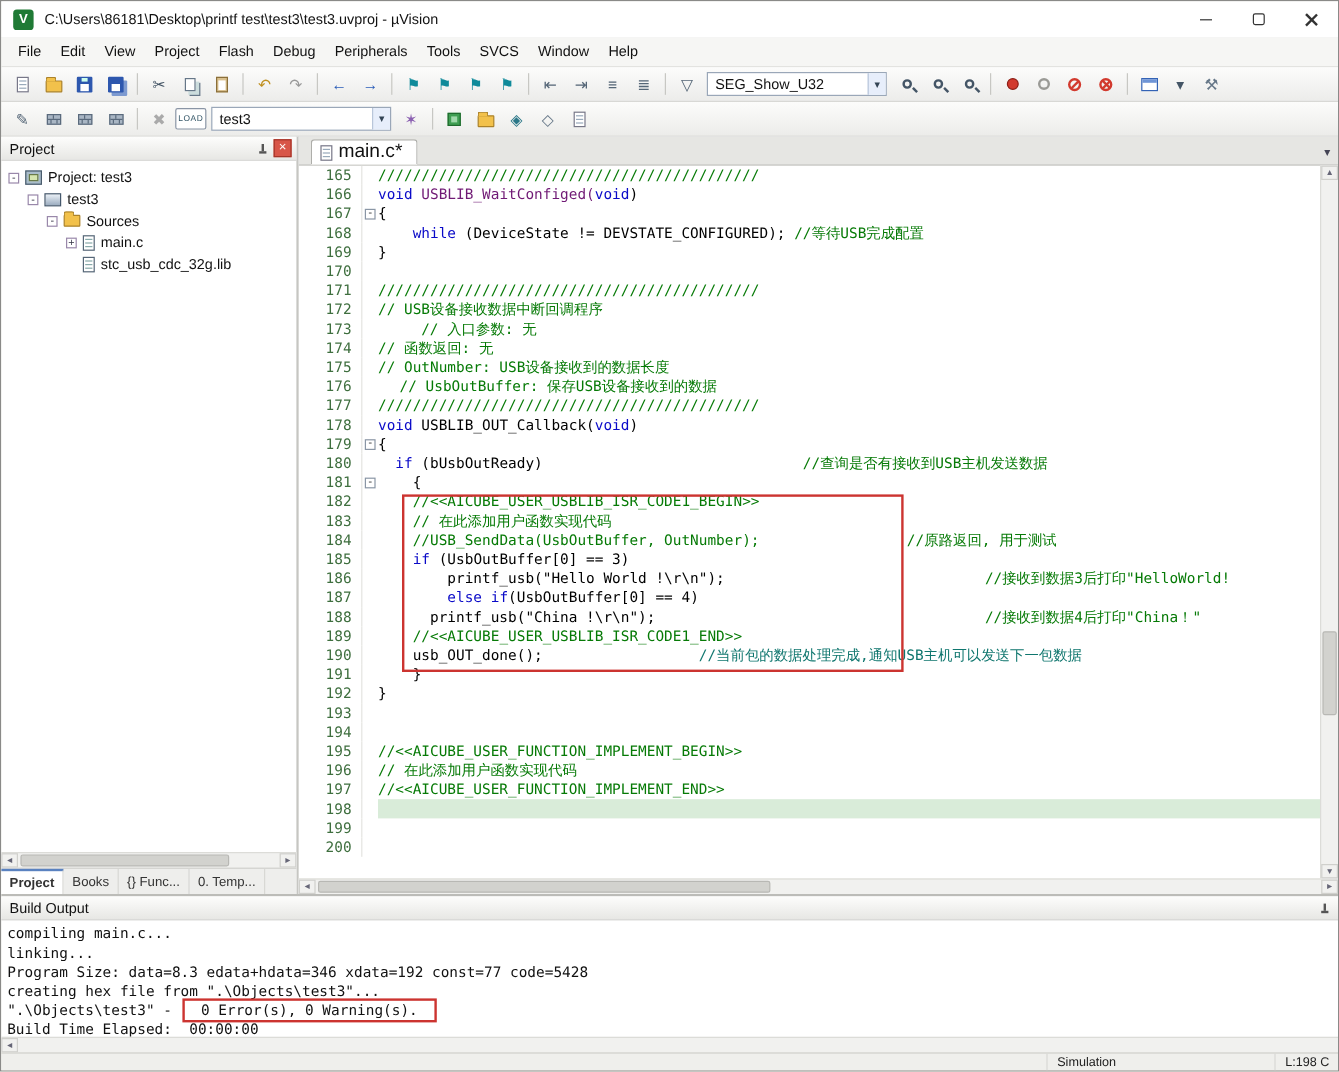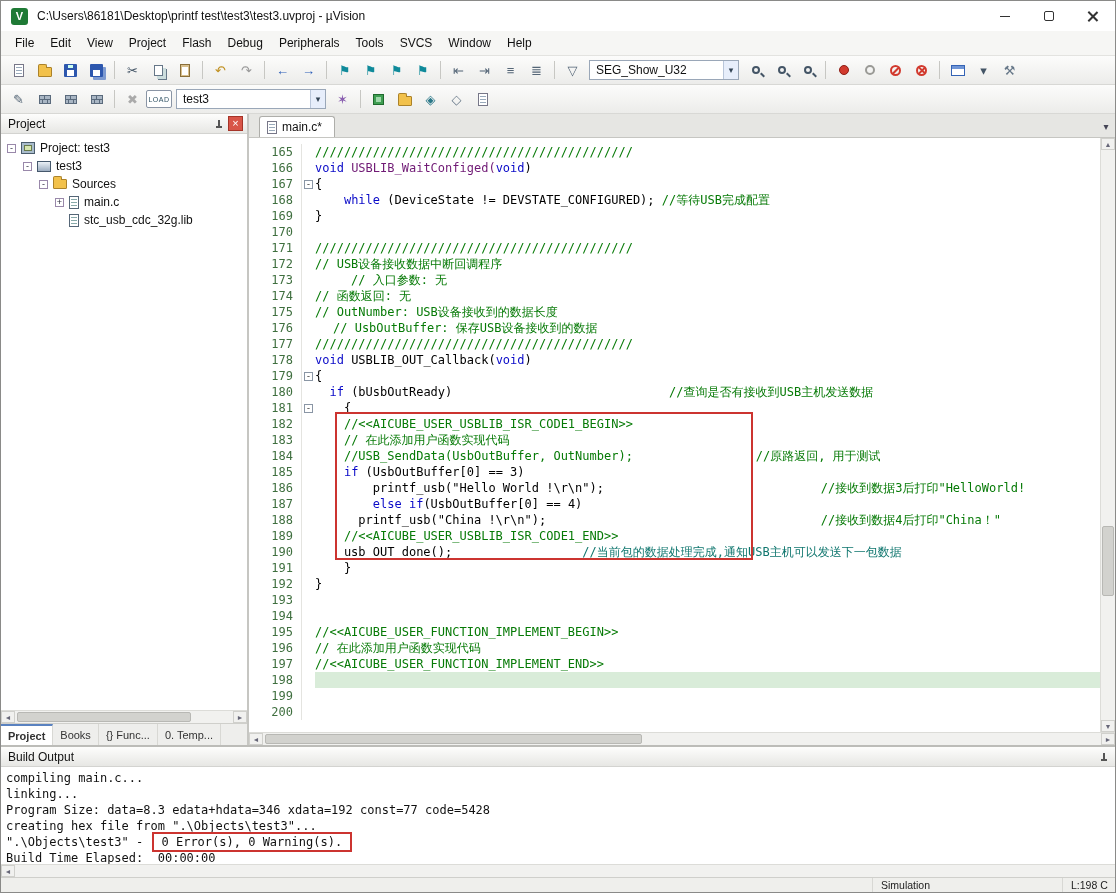--- a/index.html
+++ b/index.html
@@ -91,40 +91,40 @@
   .htrack{flex:1;height:12px;position:relative}
   .hthumb{position:absolute;left:2px;top:1px;height:10px;width:45%;background:#d2d2ce;border:1px solid #b8b8b4;border-radius:2px}
   .panel-tabs{height:22px;flex:none;display:flex;align-items:stretch;background:#eeeeec;border-top:1px solid #cfcfcb;font-size:11px}
   .ptab{display:flex;align-items:center;padding:0 7px;border-right:1px solid #d8d8d4;color:#333;cursor:default}
   .ptab.active{background:#fff;border-top:2px solid #5a82c0;font-weight:bold}
 
   
   .editor{flex:1;display:flex;flex-direction:column;min-width:0;background:#fff}
   .tabbar{height:24px;flex:none;background:#e6e6e3;border-bottom:1px solid #c6c6c2;display:flex;align-items:flex-end;padding-left:10px}
   .etab{height:21px;background:#fff;border:1px solid #aeaeaa;border-bottom:none;border-radius:3px 3px 0 0;display:flex;align-items:center;gap:5px;padding:0 12px 0 7px;cursor:default}
-  .etab-label{font-size:12px}
+  .etab-label{font-size:16px}
   .tab-dd{margin-left:auto;width:18px;height:21px;display:flex;align-items:center;justify-content:center;color:#445;font-size:10px;cursor:default}
   .code-wrap{flex:1;display:flex;min-height:0;position:relative}
-  .code-area{flex:1;overflow:hidden;position:relative;font-family:"DejaVu Sans Mono","Liberation Mono",monospace;font-size:12px;line-height:16px;padding-top:6px;cursor:text}
+  .code-area{flex:1;overflow:hidden;position:relative;font-family:"DejaVu Sans Mono","Liberation Mono",monospace;font-size:12px;line-height:16px;padding-top:0;cursor:text}
   .code-line{display:flex;height:16px;white-space:pre}
   .gutter{width:52px;flex:none;text-align:right;padding-right:8px;color:#3f6f3f}
   .fold{width:14px;flex:none;border-left:1px solid #e4e4e0;display:flex;align-items:center}
   .fold-box{width:9px;height:9px;border:1px solid #8a96a5;background:#fff;font-size:9px;line-height:7px;text-align:center;color:#333;margin-left:2px}
   .line-text{flex:1;overflow:hidden}
   .code-line.cur .line-text{background:#d9ecd9}
   .code-redbox{position:absolute;left:86px;top:274px;width:418px;height:148px;border:2px solid #cc3430;pointer-events:none;z-index:3}
   .vscroll{width:15px;flex:none;background:#f1f1ef;border-left:1px solid #dcdcd8;display:flex;flex-direction:column;align-items:center}
   .vtrack{flex:1;width:14px;position:relative}
   .vthumb{position:absolute;left:1px;top:66%;width:12px;height:70px;background:#d2d2ce;border:1px solid #b8b8b4;border-radius:2px}
 
   
   .build{height:132px;flex:none;display:flex;flex-direction:column;background:#fff;border-top:2px solid #bcbcb8}
   .build-body{flex:1;font-family:"DejaVu Sans Mono","Liberation Mono",monospace;font-size:12px;line-height:16px;padding:3px 5px;overflow:hidden;white-space:pre;cursor:text}
   .build-line{height:16px;display:flex;align-items:center}
-  .boxed{border:2px solid #cc3430;padding:0 8px;margin-left:1px}
+  .boxed{border:2px solid #cc3430;padding:0 14px;margin-left:1px}
 
   
   .statusbar{height:15px;flex:none;background:#efefec;border-top:1px solid #cfcfcb;display:flex;align-items:stretch;font-size:10.5px;color:#222}
   .sb-seg{display:flex;align-items:center;padding:0 8px;border-right:1px solid #d8d8d4;white-space:nowrap;overflow:hidden}
   .sb-fill{flex:1}
   .sb-sim{width:190px}
   .sb-pos{width:52px;border-right:none;flex:none}
 </style>
 </head>
 <body>

